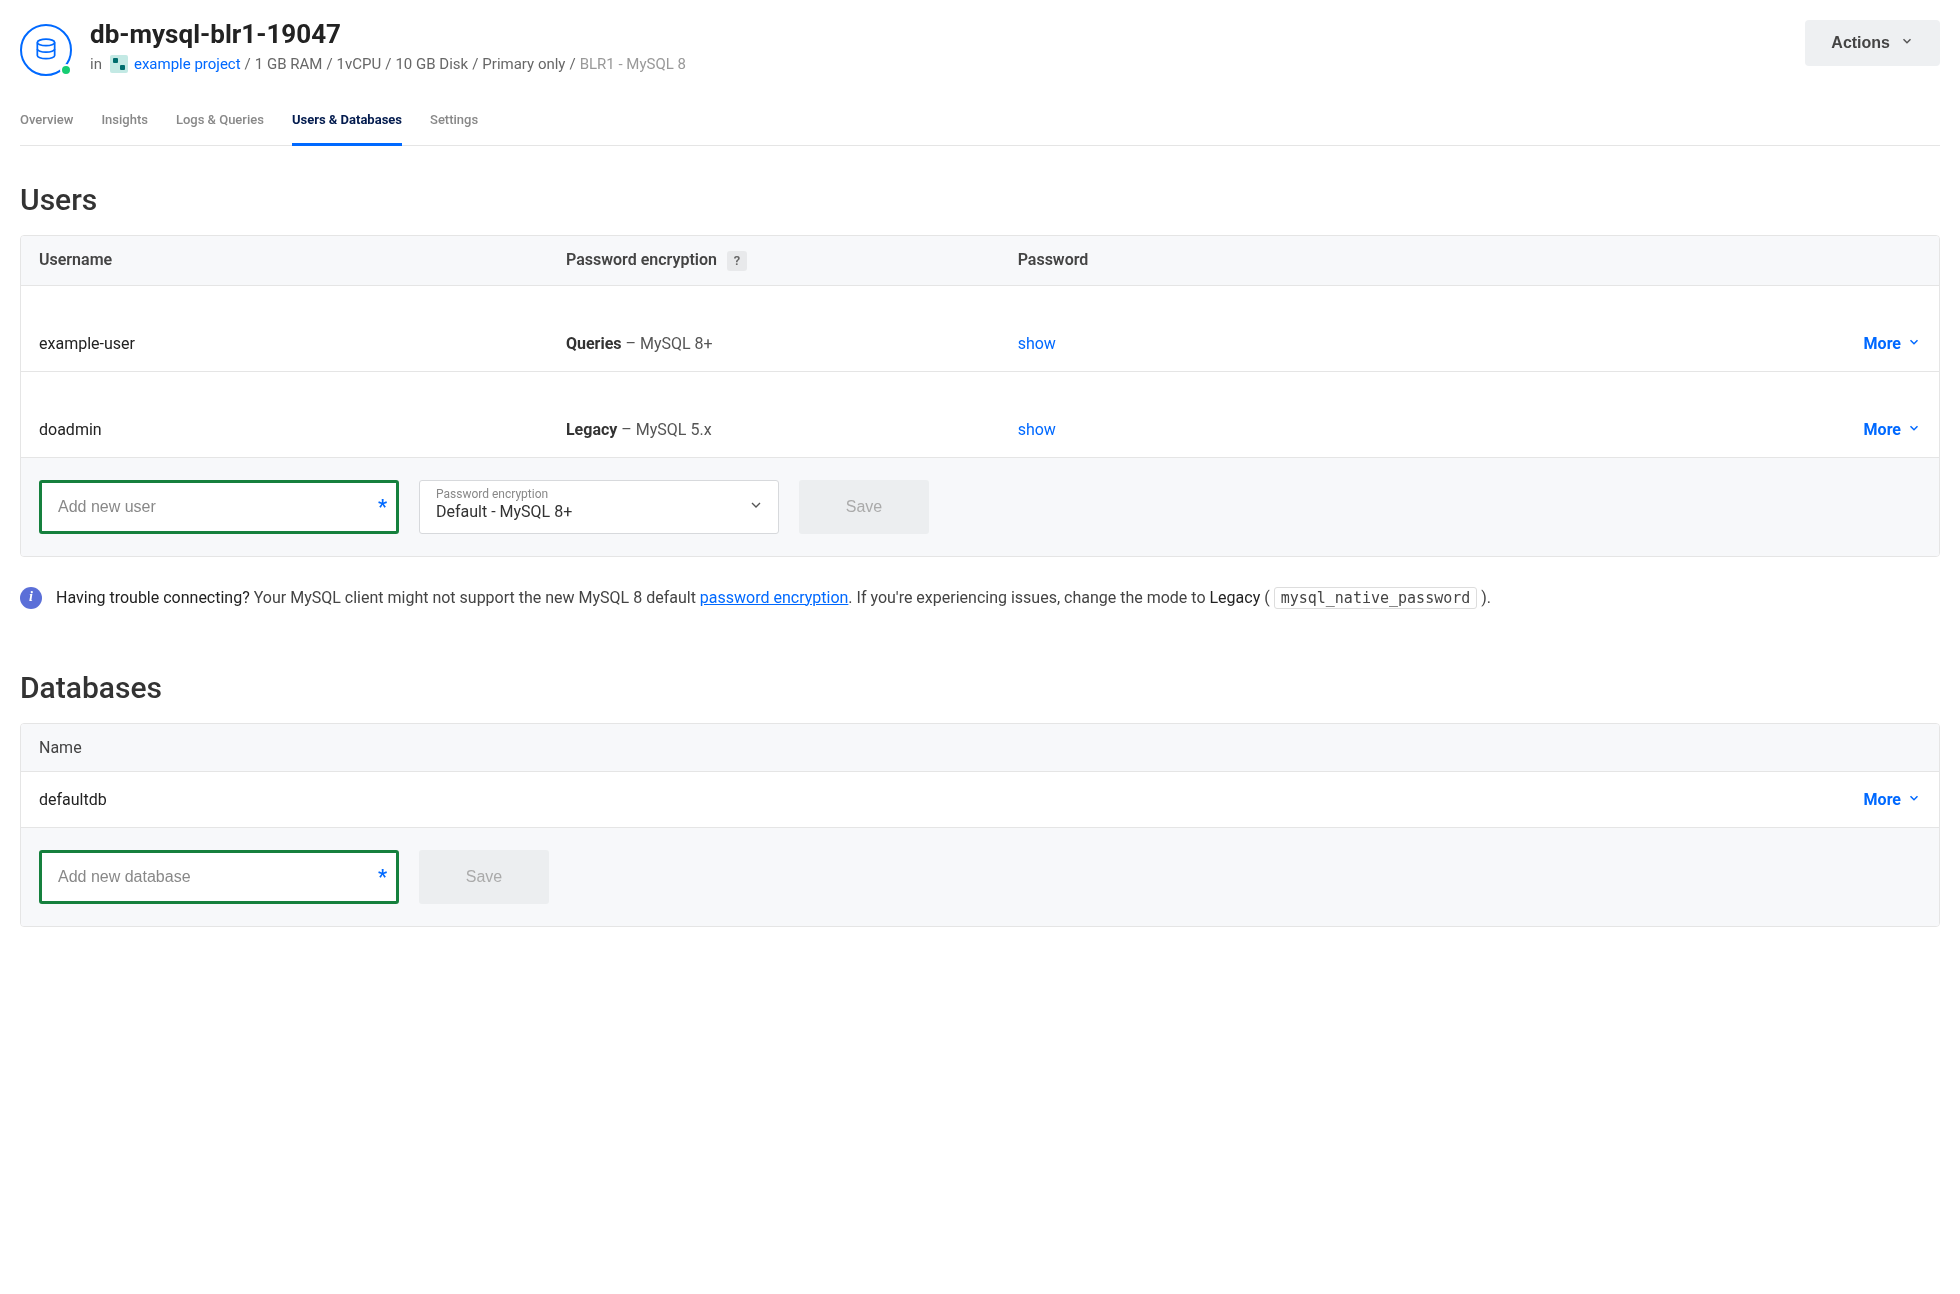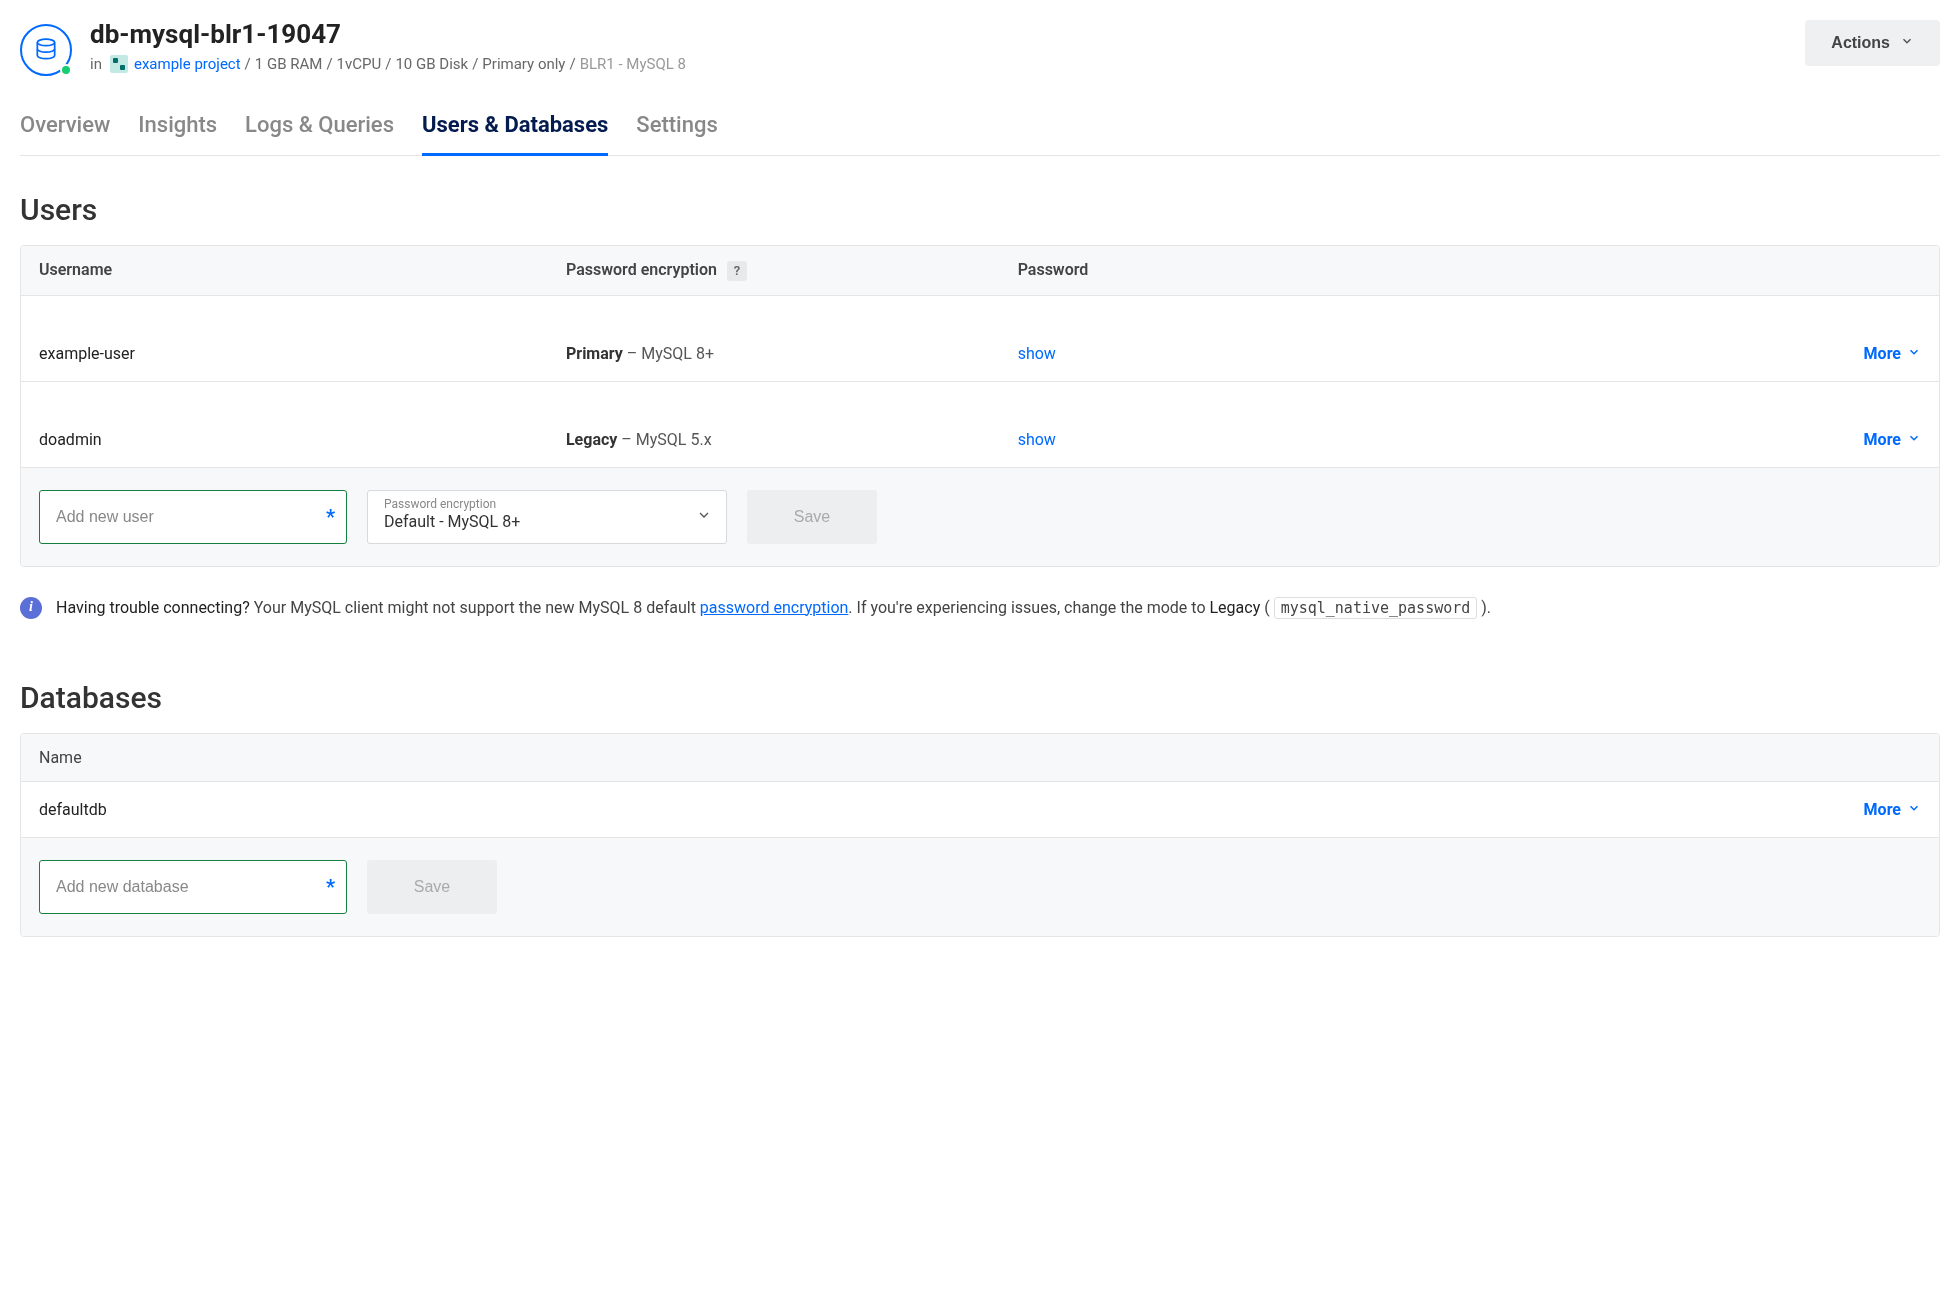--- a/index.html
+++ b/index.html
@@ -47,21 +47,21 @@
     background:#eef0f2; border:none; color:#444; font-size:16px; font-weight:600;
     padding:14px 26px; border-radius:4px; cursor:pointer; display:flex; align-items:center; gap:10px;
   }
   .chev-down { display:inline-block; }
   .chev-down svg { width:14px; height:14px; }
 
   .tabs {
     display:flex; gap:28px; border-bottom:1px solid #e5e5e5; margin-bottom:36px;
   }
   .tab {
-    padding: 6px 0 16px 0; font-size:22px; color:#888; cursor:pointer; font-weight:500;
+    padding: 6px 0 16px 0; font-size:13px; color:#888; cursor:pointer; font-weight:500;
     border-bottom:3px solid transparent; margin-bottom:-1px;
   }
   .tab.active { color:#031b4e; font-weight:700; border-bottom-color:#0069ff; }
 
   h2.section-h { font-size:30px; font-weight:500; color:#333; margin-bottom:18px; }
 
   .panel {
     border:1px solid #e5e5e5; border-radius:4px; overflow:hidden; margin-bottom:28px;
   }
   .thead {
@@ -82,21 +82,21 @@
   .help-badge {
     display:inline-flex; width:20px; height:20px; background:#e8e9eb; color:#666; font-size:13px;
     align-items:center; justify-content:center; border-radius:3px; margin-left:6px; font-weight:600;
   }
 
   .footer-row {
     background:#f7f8fa; padding:22px 18px; display:flex; gap:20px; align-items:stretch;
   }
   .input-wrap { position:relative; }
   .text-input {
-    width:308px; height:54px; border:1px solid #15803d; border-radius:3px; padding:0 16px; font-size:16px;
+    width:360px; height:54px; border:3px solid #15803d; border-radius:3px; padding:0 16px; font-size:16px;
     background:#fff; color:#555;
   }
   .text-input::placeholder { color:#888; }
   .req-star { position:absolute; right:12px; top:50%; transform:translateY(-50%); color:#0069ff; font-size:20px; font-weight:700;}
   .select-wrap {
     width:360px; height:54px; border:1px solid #d7d9dc; border-radius:3px; background:#fff;
     padding:6px 40px 6px 16px; position:relative; cursor:pointer;
   }
   .select-label { font-size:12px; color:#888; line-height:1.2;}
   .select-value { font-size:16px; color:#333; line-height:1.3; margin-top:1px;}
@@ -181,21 +181,21 @@
       <span>Password encryption</span>
       <span class="help-badge">?</span>
     </div>
     <div class="c-pass">Password</div>
     <div class="c-more"></div>
   </div>
 
   <div class="row">
     <div class="c-user">example-user</div>
     <div class="c-enc">
-      <span class="enc-strong">Primary</span><span class="enc-rest"> – MySQL 8+</span>
+      <span class="enc-strong">Queries</span><span class="enc-rest"> – MySQL 8+</span>
     </div>
     <div class="c-pass"><span class="link">show</span></div>
     <div class="c-more">
       <span class="more-link">
         <span>More</span>
         <span><svg width="14" height="14" viewBox="0 0 24 24" fill="none" stroke="#0069ff" stroke-width="2.5">
               <polyline points="6 9 12 15 18 9"></polyline>
             </svg></span>
       </span>
     </div>

